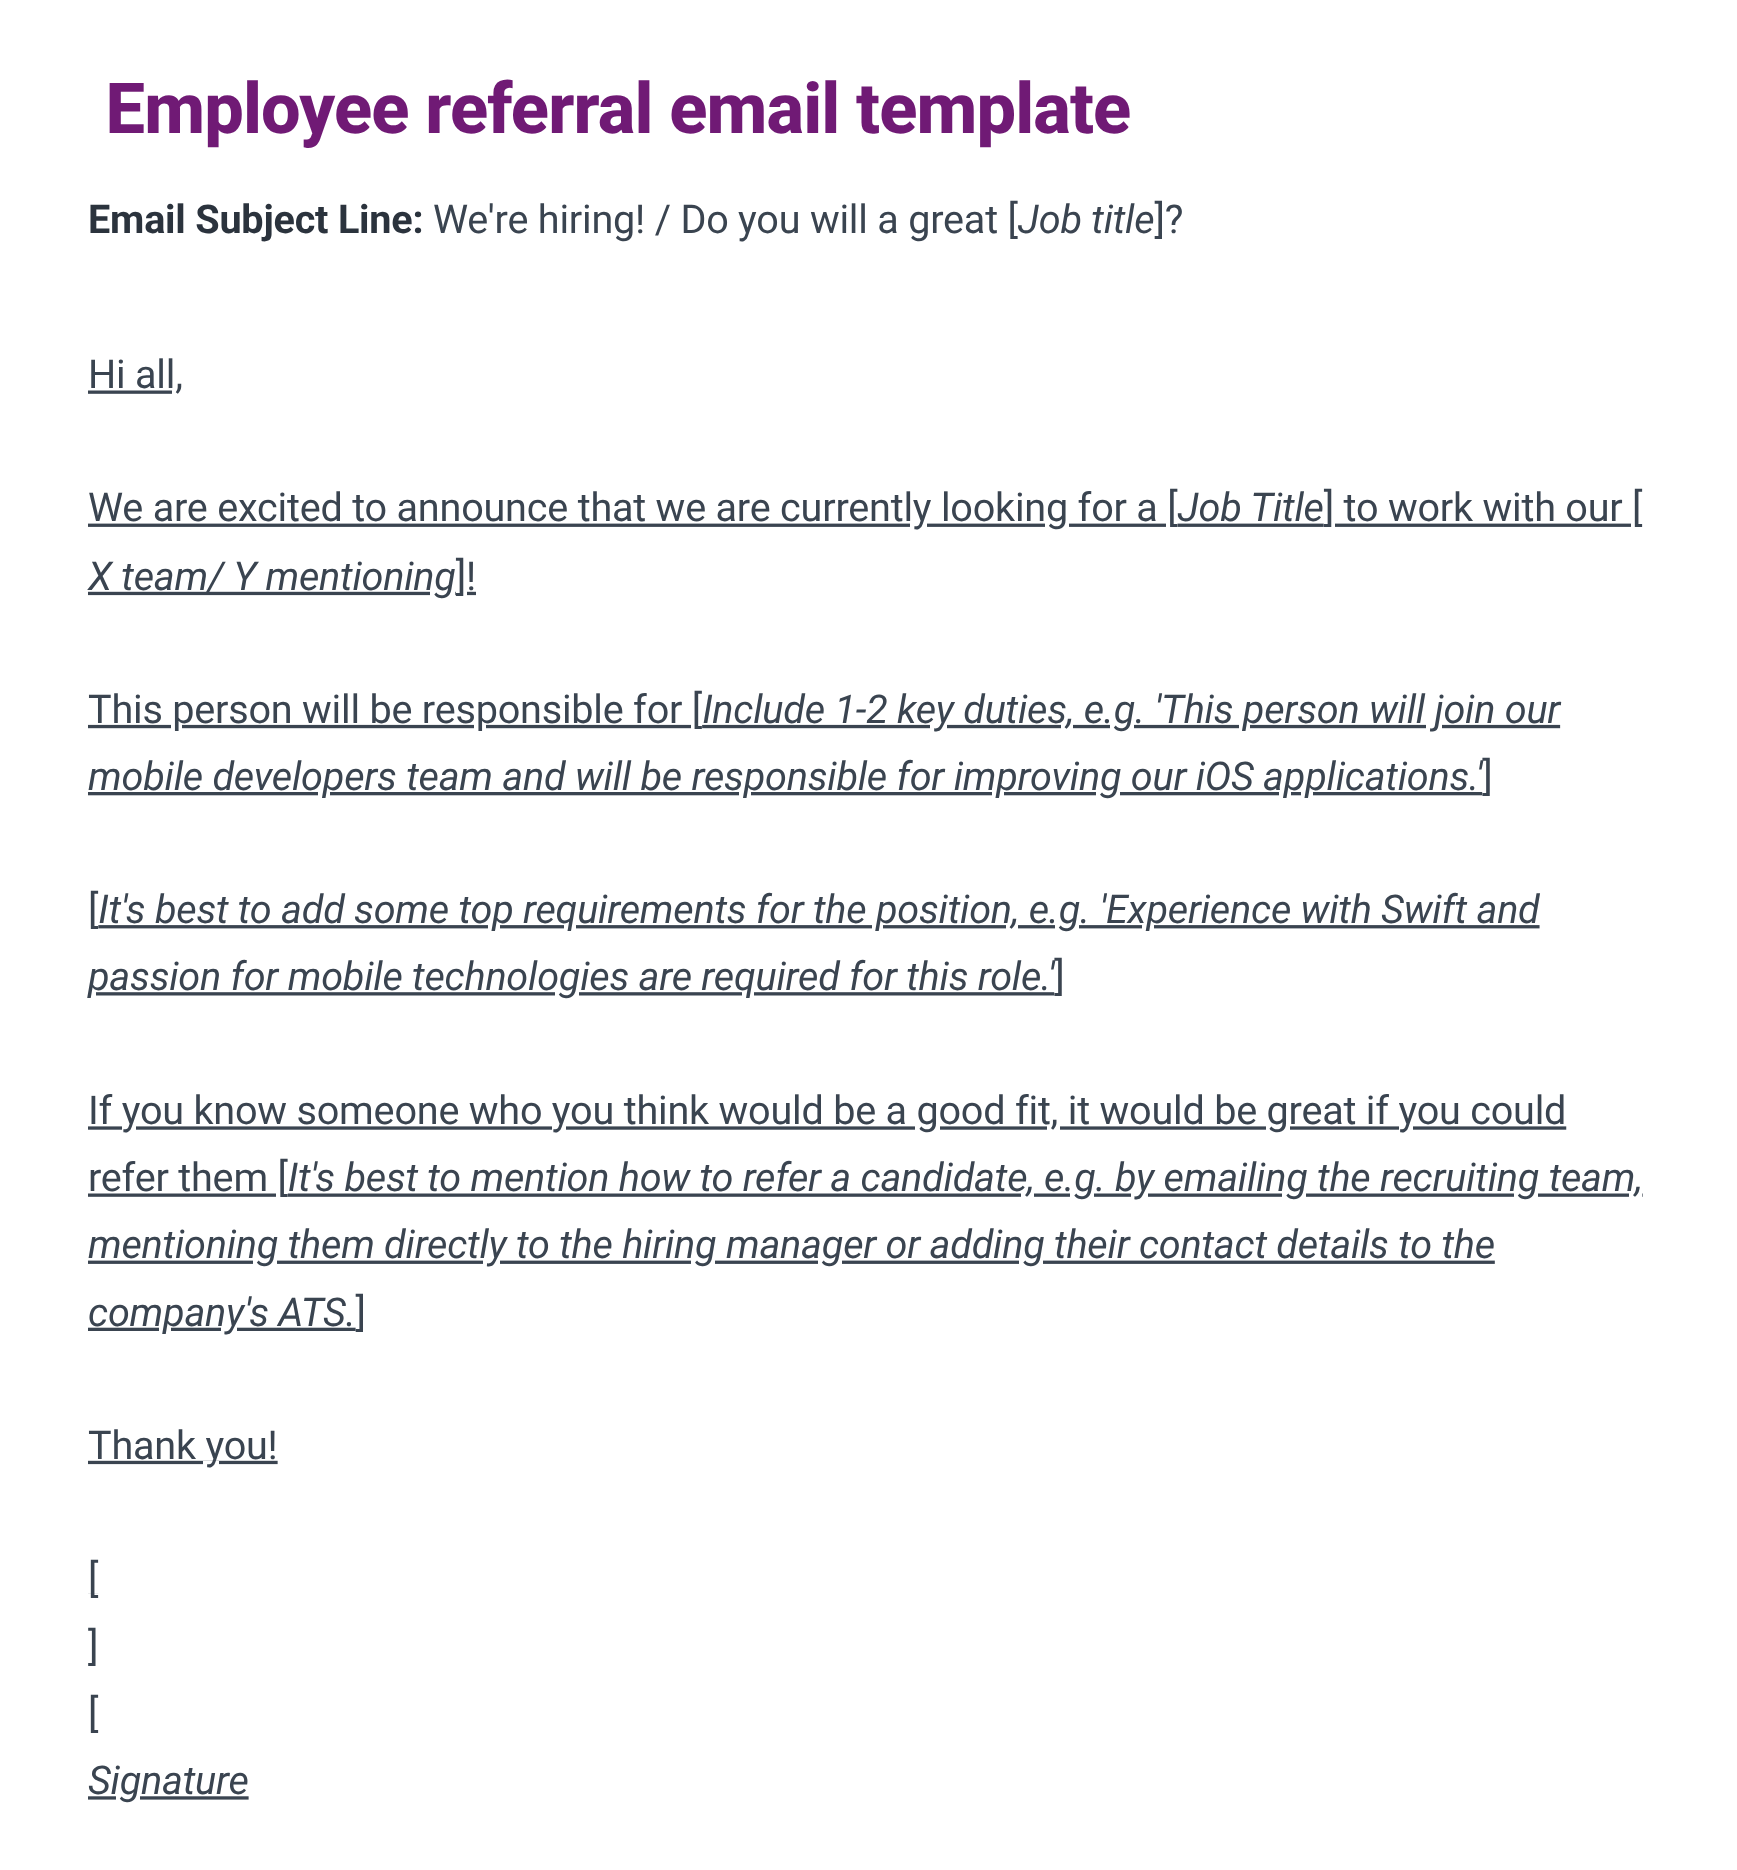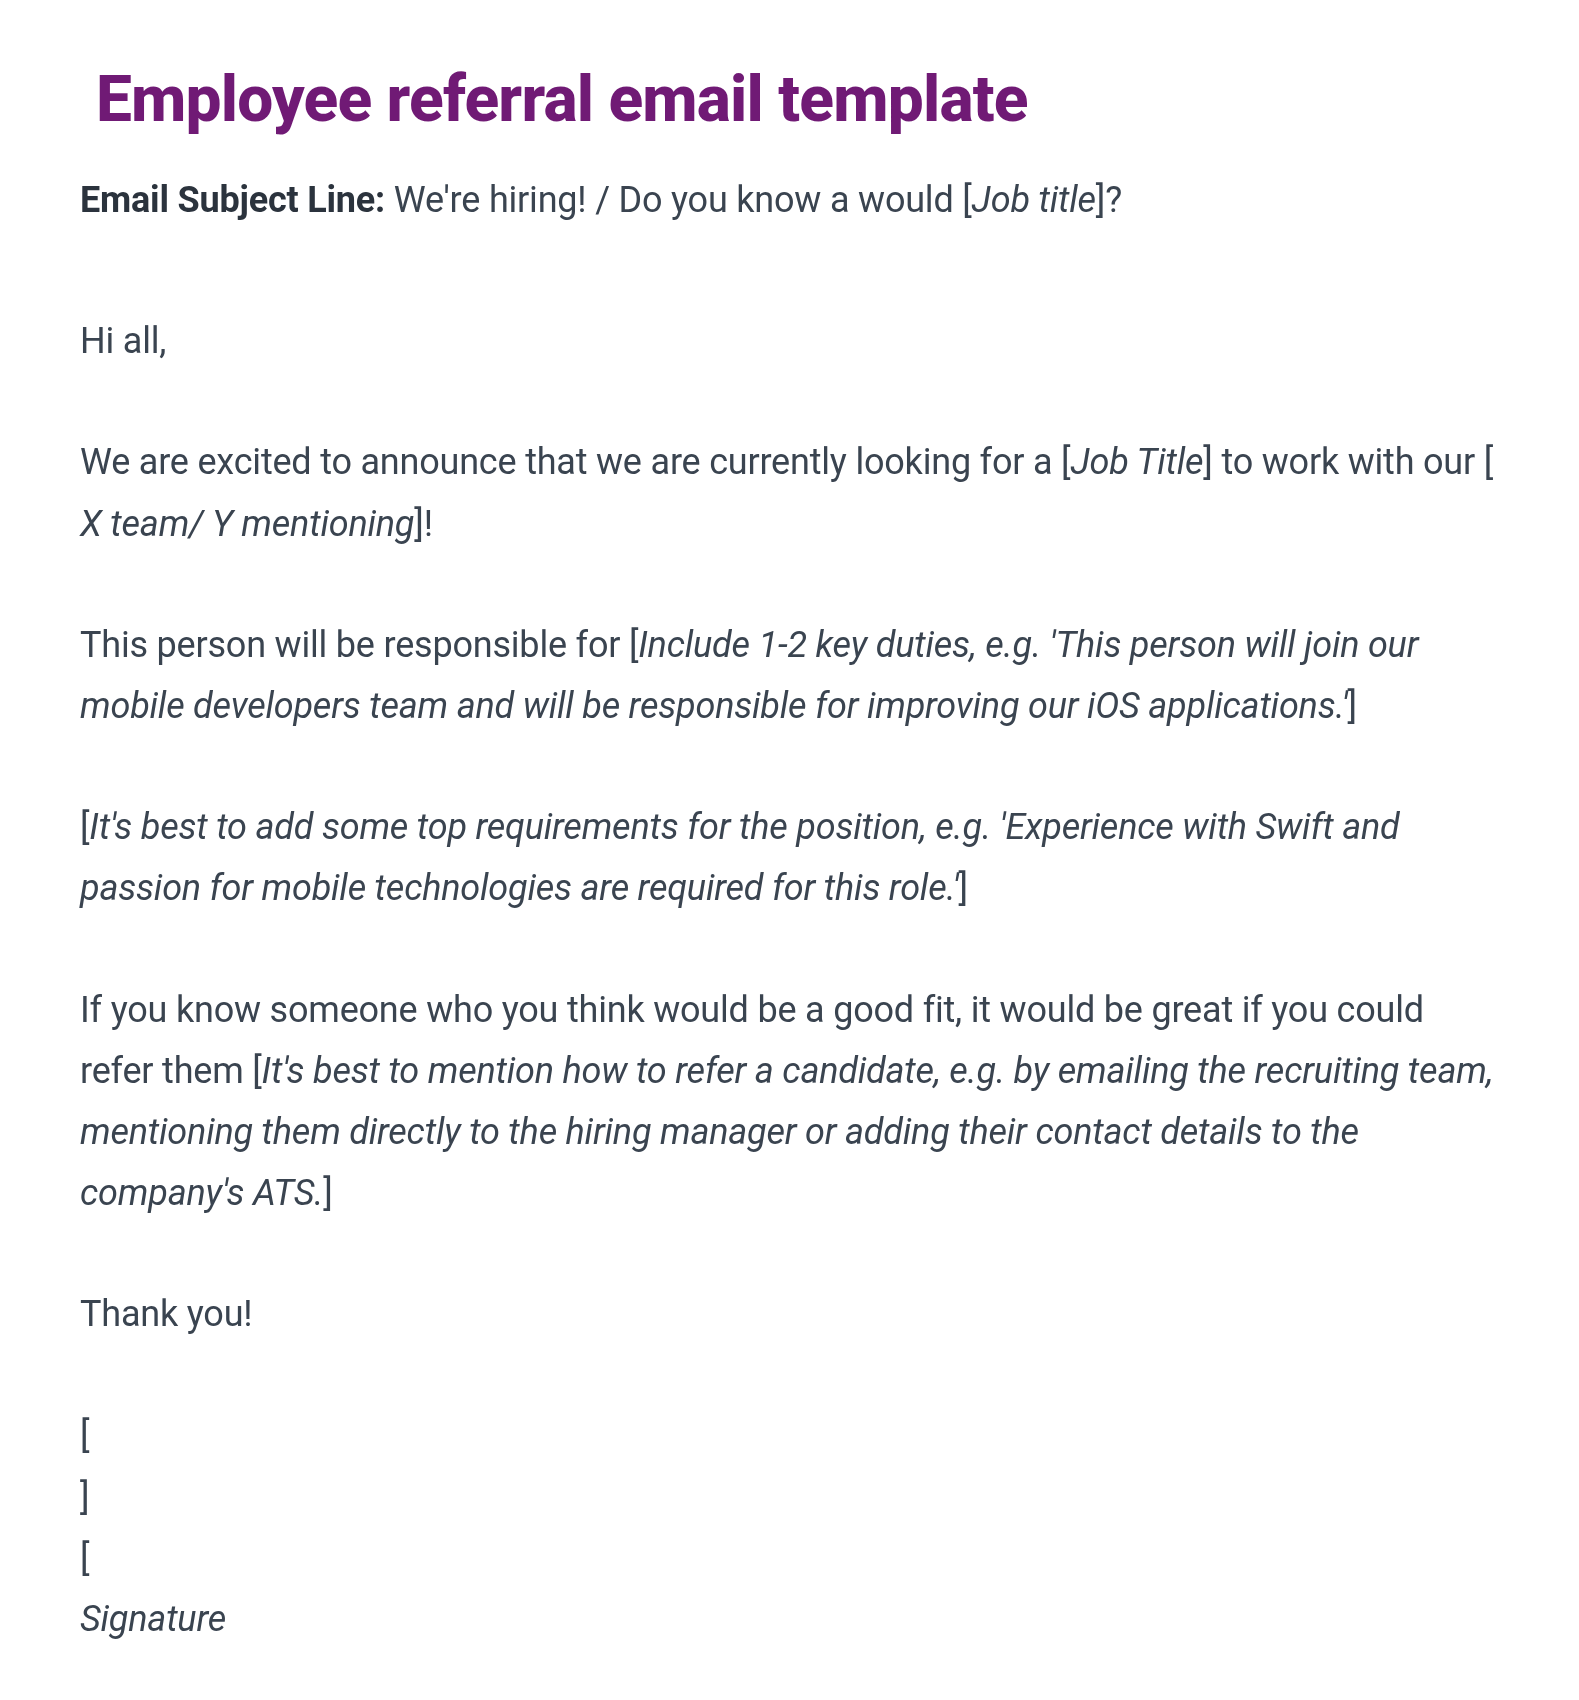--- a/index.html
+++ b/index.html
@@ -29,38 +29,39 @@
     margin: 0 0 80px 0;
     color: #3a4450;
   }
   .subject-line .label {
     font-weight: 700;
     color: #2b333d;
   }
   p.block {
     margin: 0 0 60px 0;
     color: #3a4450;
+    text-decoration: underline;
   }
   p.block:last-child {
     margin-bottom: 0;
   }
   .ph {
     font-style: italic;
   }
   .sig-lines span {
     display: block;
   }
 </style>
 </head>
 <body>
 
 <h1 class="title">Employee referral email template</h1>
 
 <p class="subject-line">
-  <span class="label">Email Subject Line:</span><span> We're hiring! / Do you know a would [</span><span class="ph">Job title</span><span>]?</span>
+  <span class="label">Email Subject Line:</span><span> We're hiring! / Do you will a great [</span><span class="ph">Job title</span><span>]?</span>
 </p>
 
 <p class="block">Hi all,</p>
 
 <p class="block">
   <span>We are excited to announce that we are currently looking for a [</span><span class="ph">Job Title</span><span>] to work with our [</span><span class="ph"> X team/ Y mentioning</span><span>]!</span>
 </p>
 
 <p class="block">
   <span>This person will be responsible for [</span><span class="ph">Include 1-2 key duties, e.g. 'This person will join our mobile developers team and will be responsible for improving our iOS applications.'</span><span>]</span>

